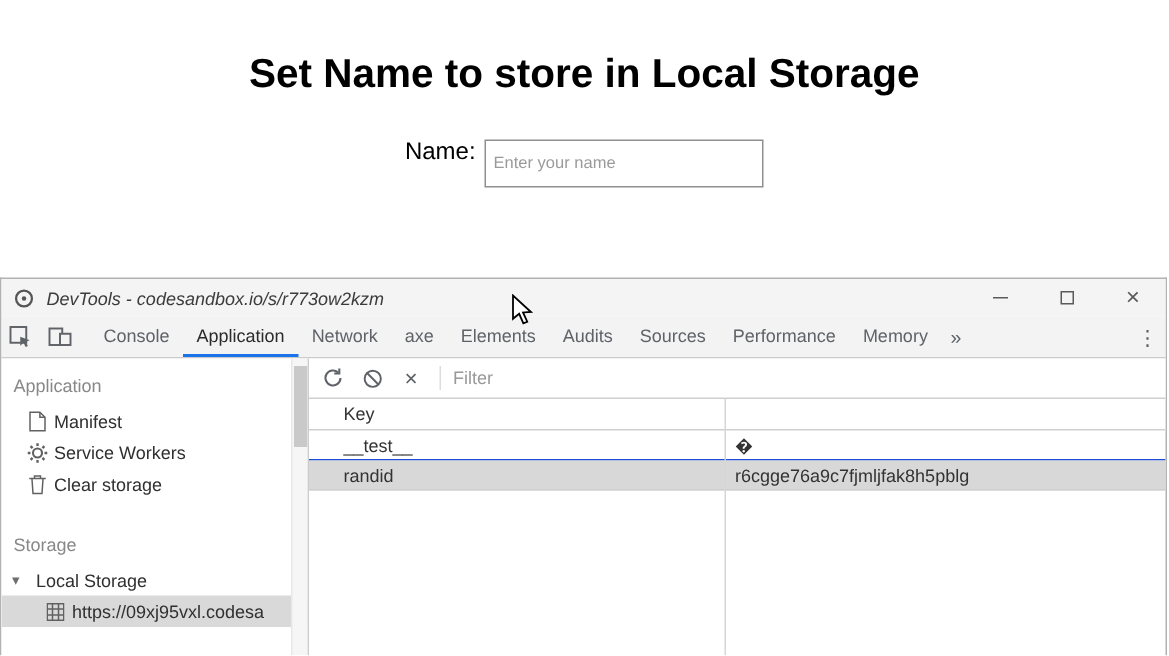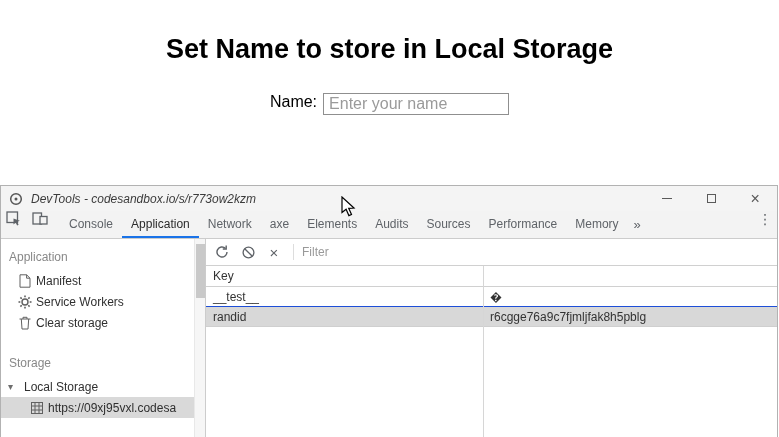--- a/index.html
+++ b/index.html
@@ -13,22 +13,22 @@
   .webpage { padding-top:18px; }
   .page-title {
     margin:16px; text-align:center; font-size:27px; font-weight:bold; color:#000;
     font-family:"Liberation Sans", sans-serif;
   }
   .name-row {
     margin-top:28px; display:flex; justify-content:center; gap:6px;
     font-size:16px; color:#000;
   }
   .name-input {
-    width:186px; height:22px; border:1px solid #8f8f8f; padding:2px 5px;
-    font-size:16px; font-family:"Liberation Sans", sans-serif; color:#ef4444;
+    width:186px; height:32px; border:1px solid #8f8f8f; padding:2px 5px;
+    font-size:11px; font-family:"Liberation Sans", sans-serif; color:#ef4444;
   }
   .name-input::placeholder { color:#9a9a9a; }
 
   
   .devtools {
     position:absolute; left:0; top:185px; width:778px; height:252px;
     border:1px solid #b2b2b2; border-bottom:none; background:#fff;
     display:flex; flex-direction:column; font-size:12px; color:#333;
   }
   .titlebar {
@@ -41,21 +41,21 @@
   .wb {
     width:44px; display:flex; align-items:center; justify-content:center;
     color:#5a5a5a; cursor:default;
   }
   .wb.min i { display:block; width:10px; border-top:1px solid #5a5a5a; }
   .wb.max i { display:block; width:9px; height:9px; border:1px solid #5a5a5a; }
   .wb.close { font-size:16px; line-height:1; }
 
   .tabbar {
     height:28px; background:#f3f3f3; border-bottom:1px solid #ccc;
-    display:flex; align-items:flex-start; flex:0 0 auto;
+    display:flex; align-items:center; flex:0 0 auto;
   }
   .tb-icon {
     width:26px; display:flex; align-items:center; justify-content:center; cursor:default;
   }
   .tb-sep { width:1px; background:#d8d8d8; margin:6px 3px; }
   .tab {
     line-height:27px; padding:0 9px; font-size:12px; color:#5f6368;
     white-space:nowrap; cursor:default;
   }
   .tab.active { color:#2b2b2b; box-shadow: inset 0 -2px 0 #1a73e8; }
@@ -114,21 +114,21 @@
   .table-area { flex:1; position:relative; font-size:12px; overflow:hidden; }
   .col-divider {
     position:absolute; left:277px; top:0; bottom:0; width:1px; background:#d6d6d6; z-index:3;
   }
   .thead {
     height:21px; line-height:21px; display:flex; border-bottom:1px solid #d0d0d0;
     color:#333; background:#fff;
   }
   .trow { height:20px; line-height:20px; display:flex; border-bottom:1px solid #1d4ed8; }
   .trow.selected { background:#d8d8d8; border-bottom-color:#cfcfcf; }
-  .cell-key { width:277px; padding-left:7px; overflow:hidden; white-space:nowrap; }
+  .cell-key { width:277px; padding-left:23px; overflow:hidden; white-space:nowrap; }
   .cell-val { flex:1; padding-left:7px; overflow:hidden; white-space:nowrap; }
 
   
   .cursor { position:absolute; left:341px; top:196px; z-index:50; pointer-events:none; }
 </style>
 </head>
 <body>
 
 <div class="webpage">
   <h1 class="page-title">Set Name to store in Local Storage</h1>

